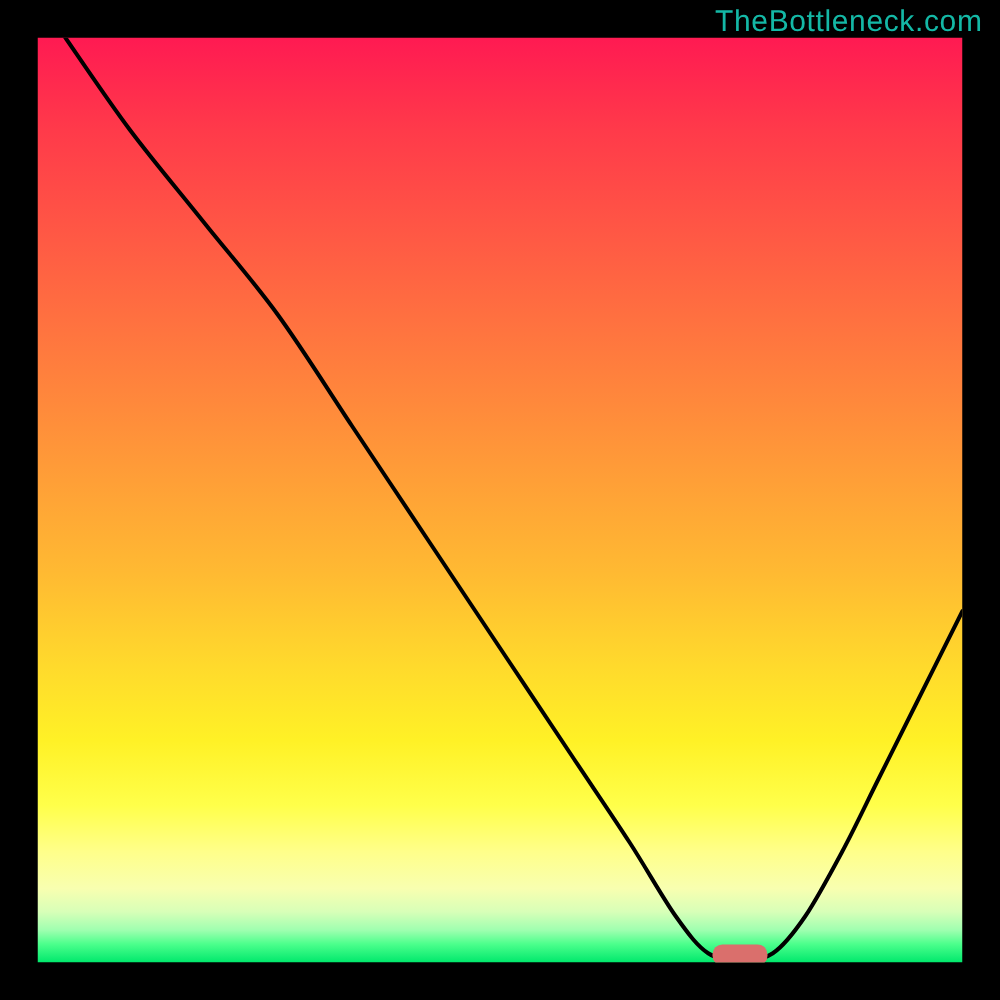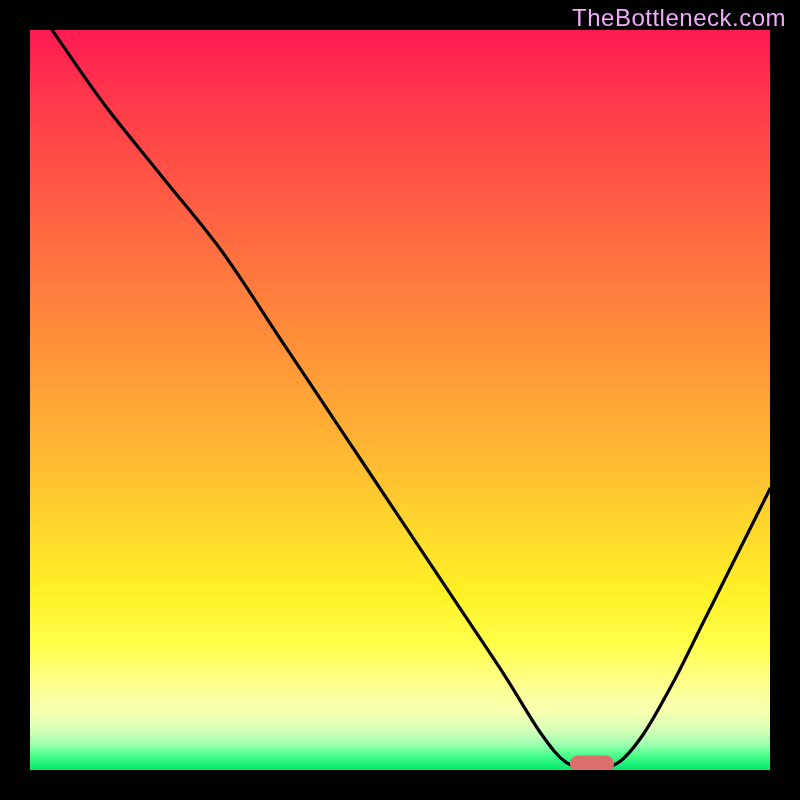--- a/index.html
+++ b/index.html
@@ -16,21 +16,21 @@
     top: 0;
     left: 0;
     width: 800px;
     height: 800px;
     background: #000;
   }
   .watermark {
     position: absolute;
     top: 4px;
     right: 14px;
-    color: #f0abfc;
+    color: #14b8a6;
     font-size: 24px;
     font-weight: 500;
     letter-spacing: 0.5px;
     z-index: 50;
   }
   .plot-area {
     position: absolute;
     left: 30px;
     top: 30px;
     width: 740px;

